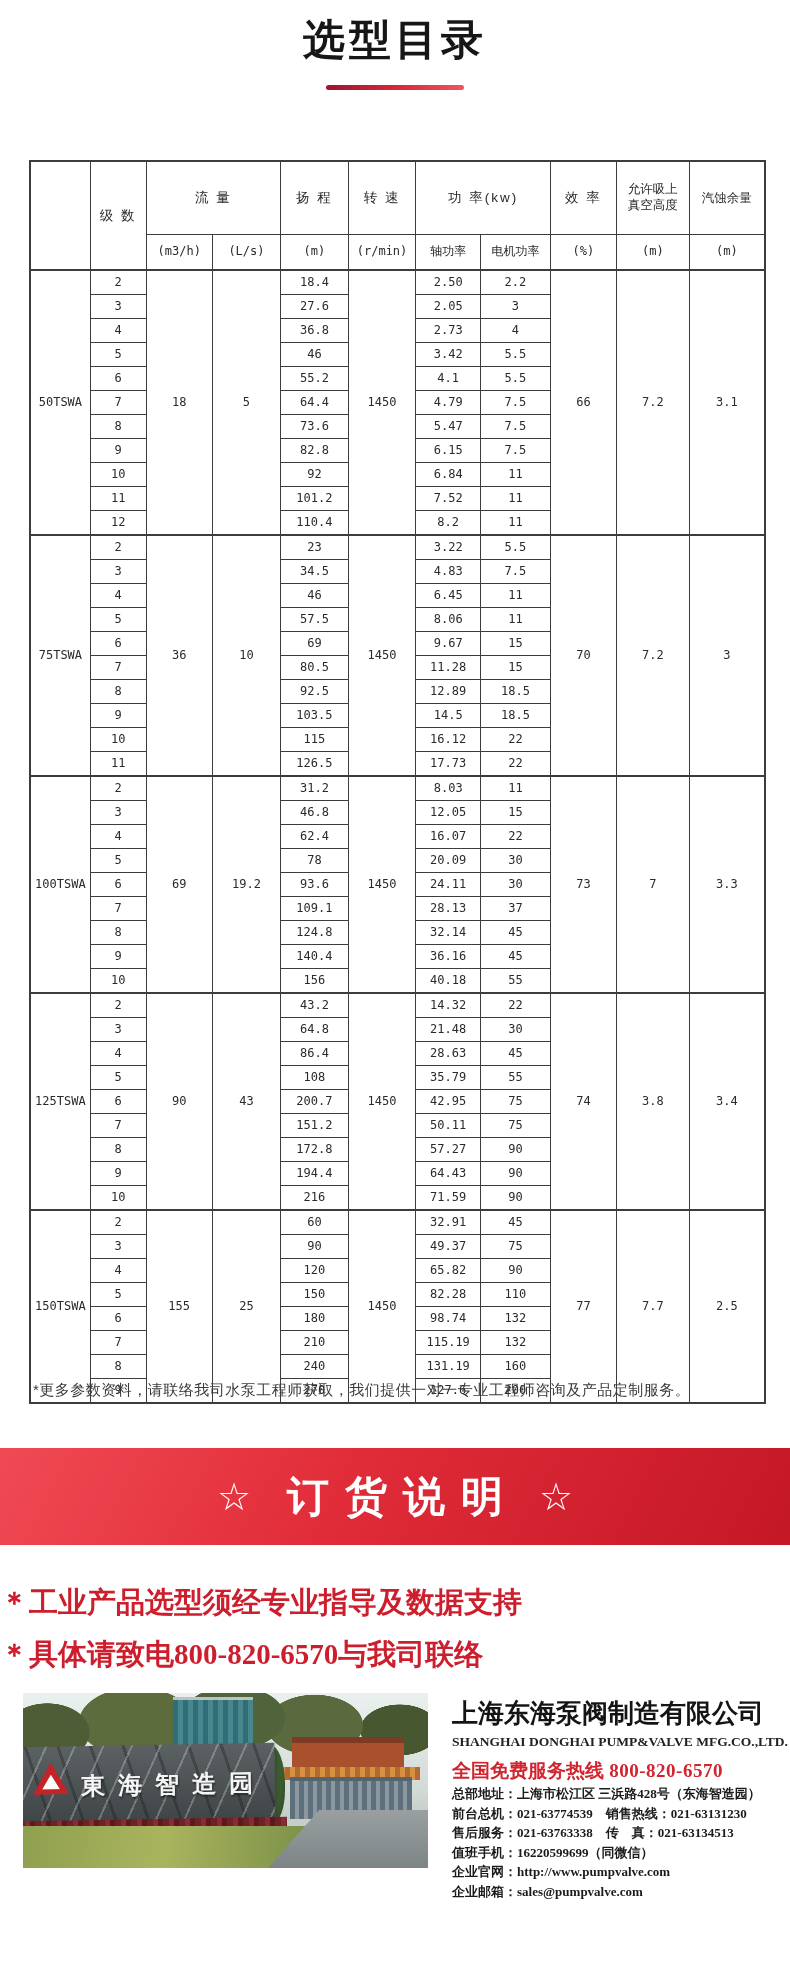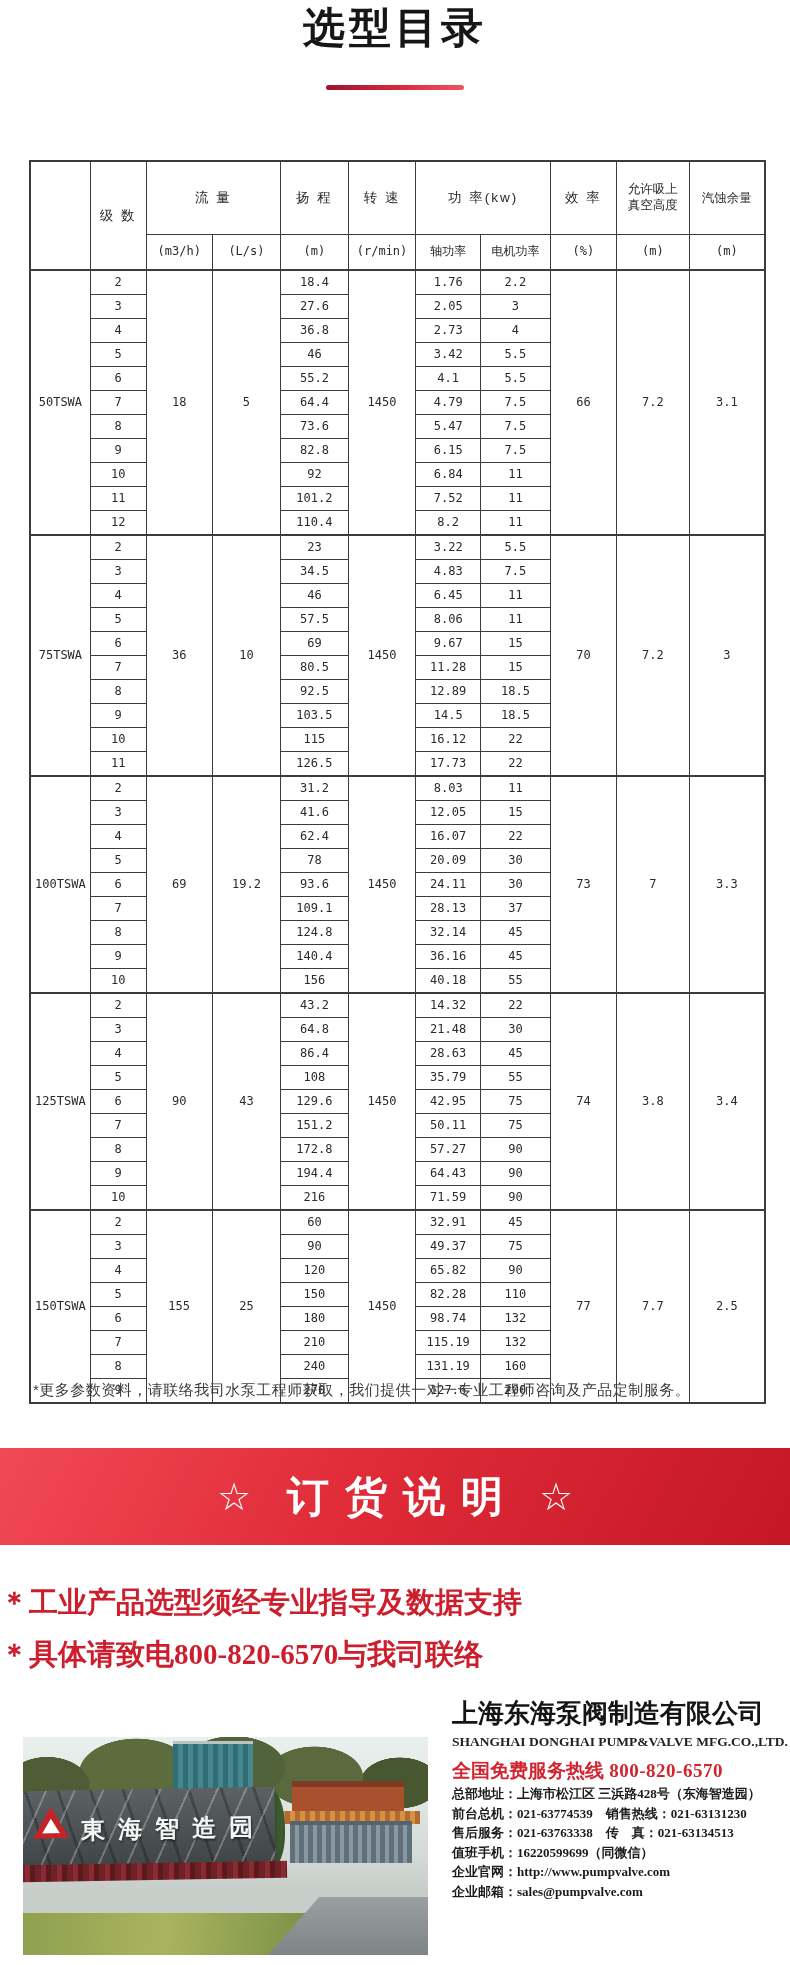--- a/index.html
+++ b/index.html
@@ -1,20 +1,20 @@
 <!DOCTYPE html>
 <html><head>
 <meta charset="utf-8">
 <style>
   html,body{margin:0;padding:0;background:#ffffff;}
   .page{position:relative;width:790px;height:1965px;background:#ffffff;overflow:hidden;
         font-family:"Liberation Sans",sans-serif;color:#1c1c1c;}
 
   
-  .page-title{position:absolute;top:0;left:0;width:100%;text-align:center;
+  .page-title{position:absolute;top:12px;left:0;width:100%;text-align:center;
     font-size:42px;font-weight:800;letter-spacing:4px;color:#161616;}
   .title-underline{position:absolute;top:85px;left:50%;transform:translateX(-50%);
     width:138px;height:5px;border-radius:3px;
     background:linear-gradient(90deg,#9e1430,#d92b3b 55%,#ef5560);}
 
   
   table.spec{position:absolute;top:160px;left:29px;width:737px;border-collapse:collapse;
     table-layout:fixed;border:2px solid #3c3c3c;}
   table.spec th,table.spec td{border:1px solid #3c3c3c;text-align:center;vertical-align:middle;
     padding:0;line-height:1.15;color:#2a2a2a;overflow:hidden;}
@@ -37,22 +37,22 @@
     display:flex;align-items:center;justify-content:center;color:#ffffff;}
   .banner .star{font-size:38px;margin:0 20px;font-weight:400;}
   .banner .banner-title{font-size:42px;font-weight:700;letter-spacing:16px;text-indent:16px;}
 
   
   .notice{position:absolute;top:1576px;left:0;width:100%;text-align:left;
     font-family:"Liberation Serif",serif;font-weight:bold;color:#cd1e2d;
     font-size:29px;line-height:52px;}
 
   
-  .photo{position:absolute;left:23px;top:1693px;width:405px;height:218px;overflow:hidden;
-    background:linear-gradient(180deg,#eaf0ee 0%,#dfe5e2 30%,#d3dad6 55%,#c7cec9 70%);margin-top:44px;}
+  .photo{position:absolute;left:23px;top:1693px;width:405px;height:175px;overflow:hidden;
+    background:linear-gradient(180deg,#eaf0ee 0%,#dfe5e2 30%,#d3dad6 55%,#c7cec9 70%);}
   .ph-trees{position:absolute;left:0;top:0;width:100%;height:70%;
     background:
       radial-gradient(ellipse 70px 48px at 6% 32%,#4e5d36 60%,transparent 61%),
       radial-gradient(ellipse 95px 58px at 28% 24%,#5d6c3c 60%,transparent 61%),
       radial-gradient(ellipse 85px 52px at 52% 20%,#51633a 60%,transparent 61%),
       radial-gradient(ellipse 80px 50px at 72% 26%,#5a6a3e 60%,transparent 61%),
       radial-gradient(ellipse 65px 42px at 93% 30%,#47572f 60%,transparent 61%);}
   .ph-glass{position:absolute;left:150px;top:4px;width:80px;height:70px;
     background:repeating-linear-gradient(90deg,#2f6e76 0 5px,#49878e 5px 10px);
     border-top:3px solid #b9c3c2;}
@@ -143,21 +143,21 @@
       </tr>
     </thead>
     <tbody>
         <tr class="sec-start">
           <td rowspan="11" class="model-cell">50TSWA</td>
           <td class="num">2</td>
           <td rowspan="11" class="num">18</td>
           <td rowspan="11" class="num">5</td>
           <td class="num">18.4</td>
           <td rowspan="11" class="num">1450</td>
-          <td class="num">1.76</td>
+          <td class="num">2.50</td>
           <td class="num">2.2</td>
           <td rowspan="11" class="num">66</td>
           <td rowspan="11" class="num">7.2</td>
           <td rowspan="11" class="num">3.1</td>
         </tr>
         <tr>
           <td class="num">3</td>
           <td class="num">27.6</td>
           <td class="num">2.05</td>
           <td class="num">3</td>
@@ -291,21 +291,21 @@
           <td class="num">31.2</td>
           <td rowspan="9" class="num">1450</td>
           <td class="num">8.03</td>
           <td class="num">11</td>
           <td rowspan="9" class="num">73</td>
           <td rowspan="9" class="num">7</td>
           <td rowspan="9" class="num">3.3</td>
         </tr>
         <tr>
           <td class="num">3</td>
-          <td class="num">41.6</td>
+          <td class="num">46.8</td>
           <td class="num">12.05</td>
           <td class="num">15</td>
         </tr>
         <tr>
           <td class="num">4</td>
           <td class="num">62.4</td>
           <td class="num">16.07</td>
           <td class="num">22</td>
         </tr>
         <tr>
@@ -370,21 +370,21 @@
           <td class="num">45</td>
         </tr>
         <tr>
           <td class="num">5</td>
           <td class="num">108</td>
           <td class="num">35.79</td>
           <td class="num">55</td>
         </tr>
         <tr>
           <td class="num">6</td>
-          <td class="num">129.6</td>
+          <td class="num">200.7</td>
           <td class="num">42.95</td>
           <td class="num">75</td>
         </tr>
         <tr>
           <td class="num">7</td>
           <td class="num">151.2</td>
           <td class="num">50.11</td>
           <td class="num">75</td>
         </tr>
         <tr>

